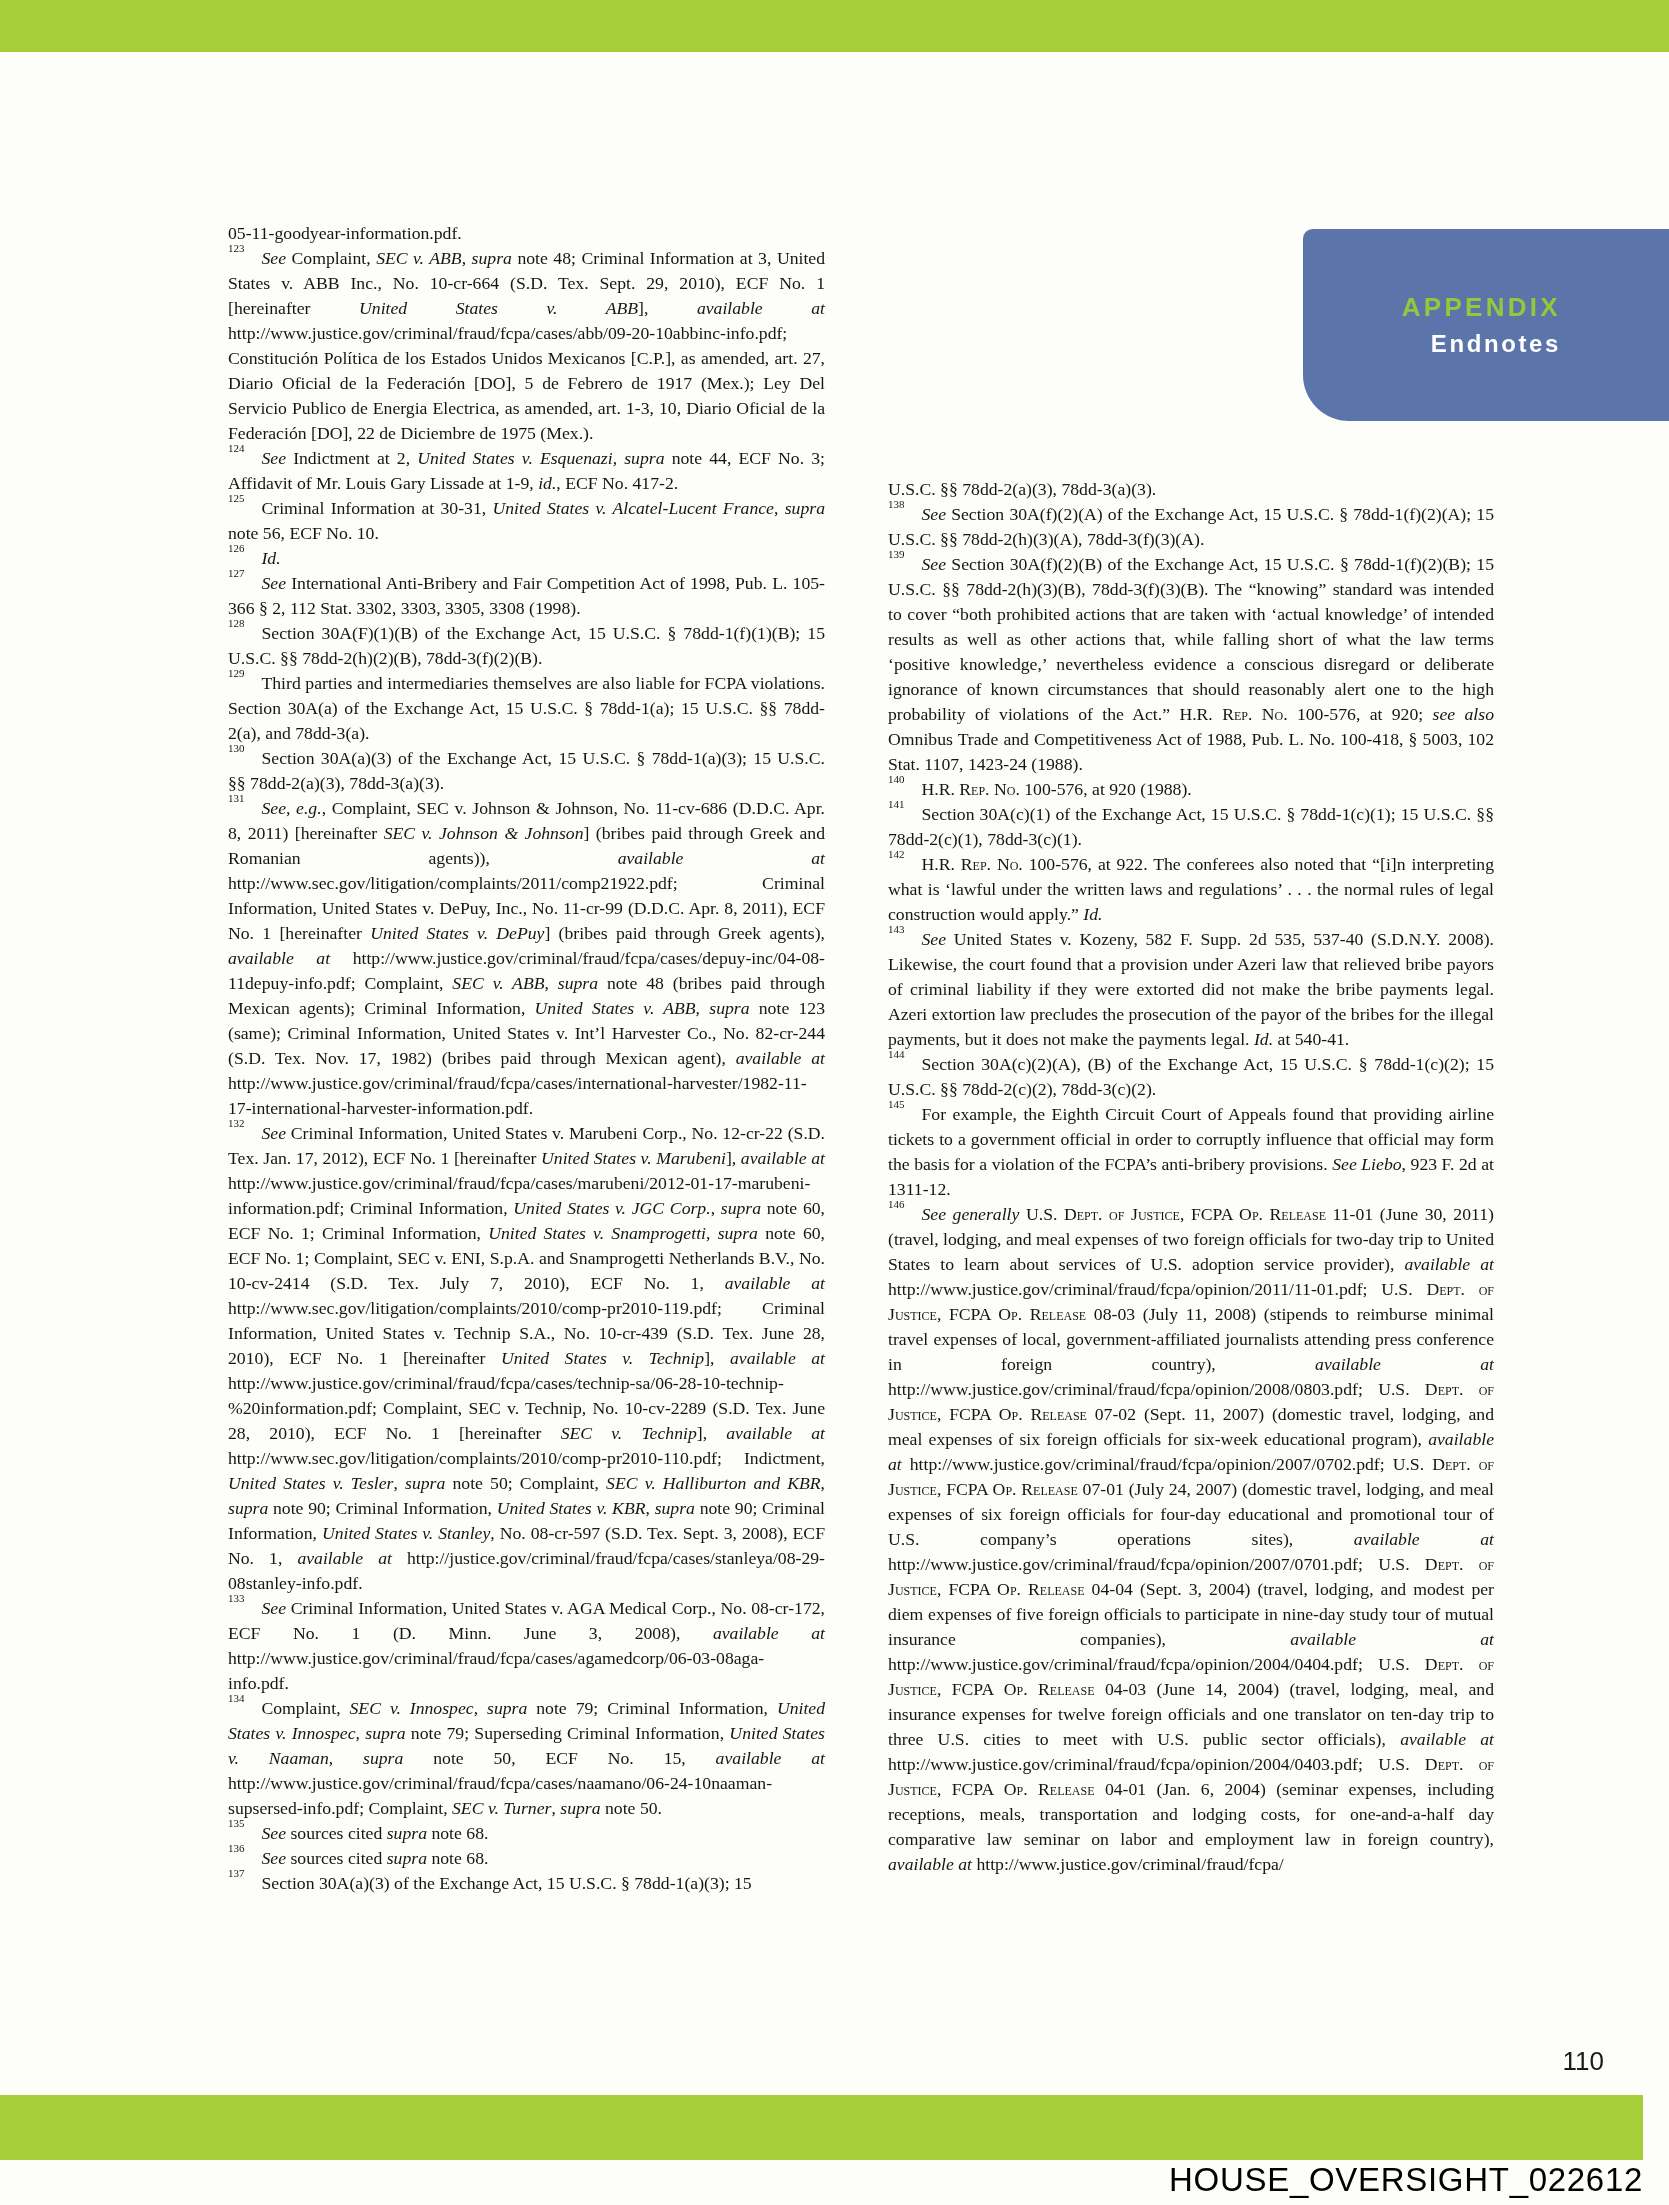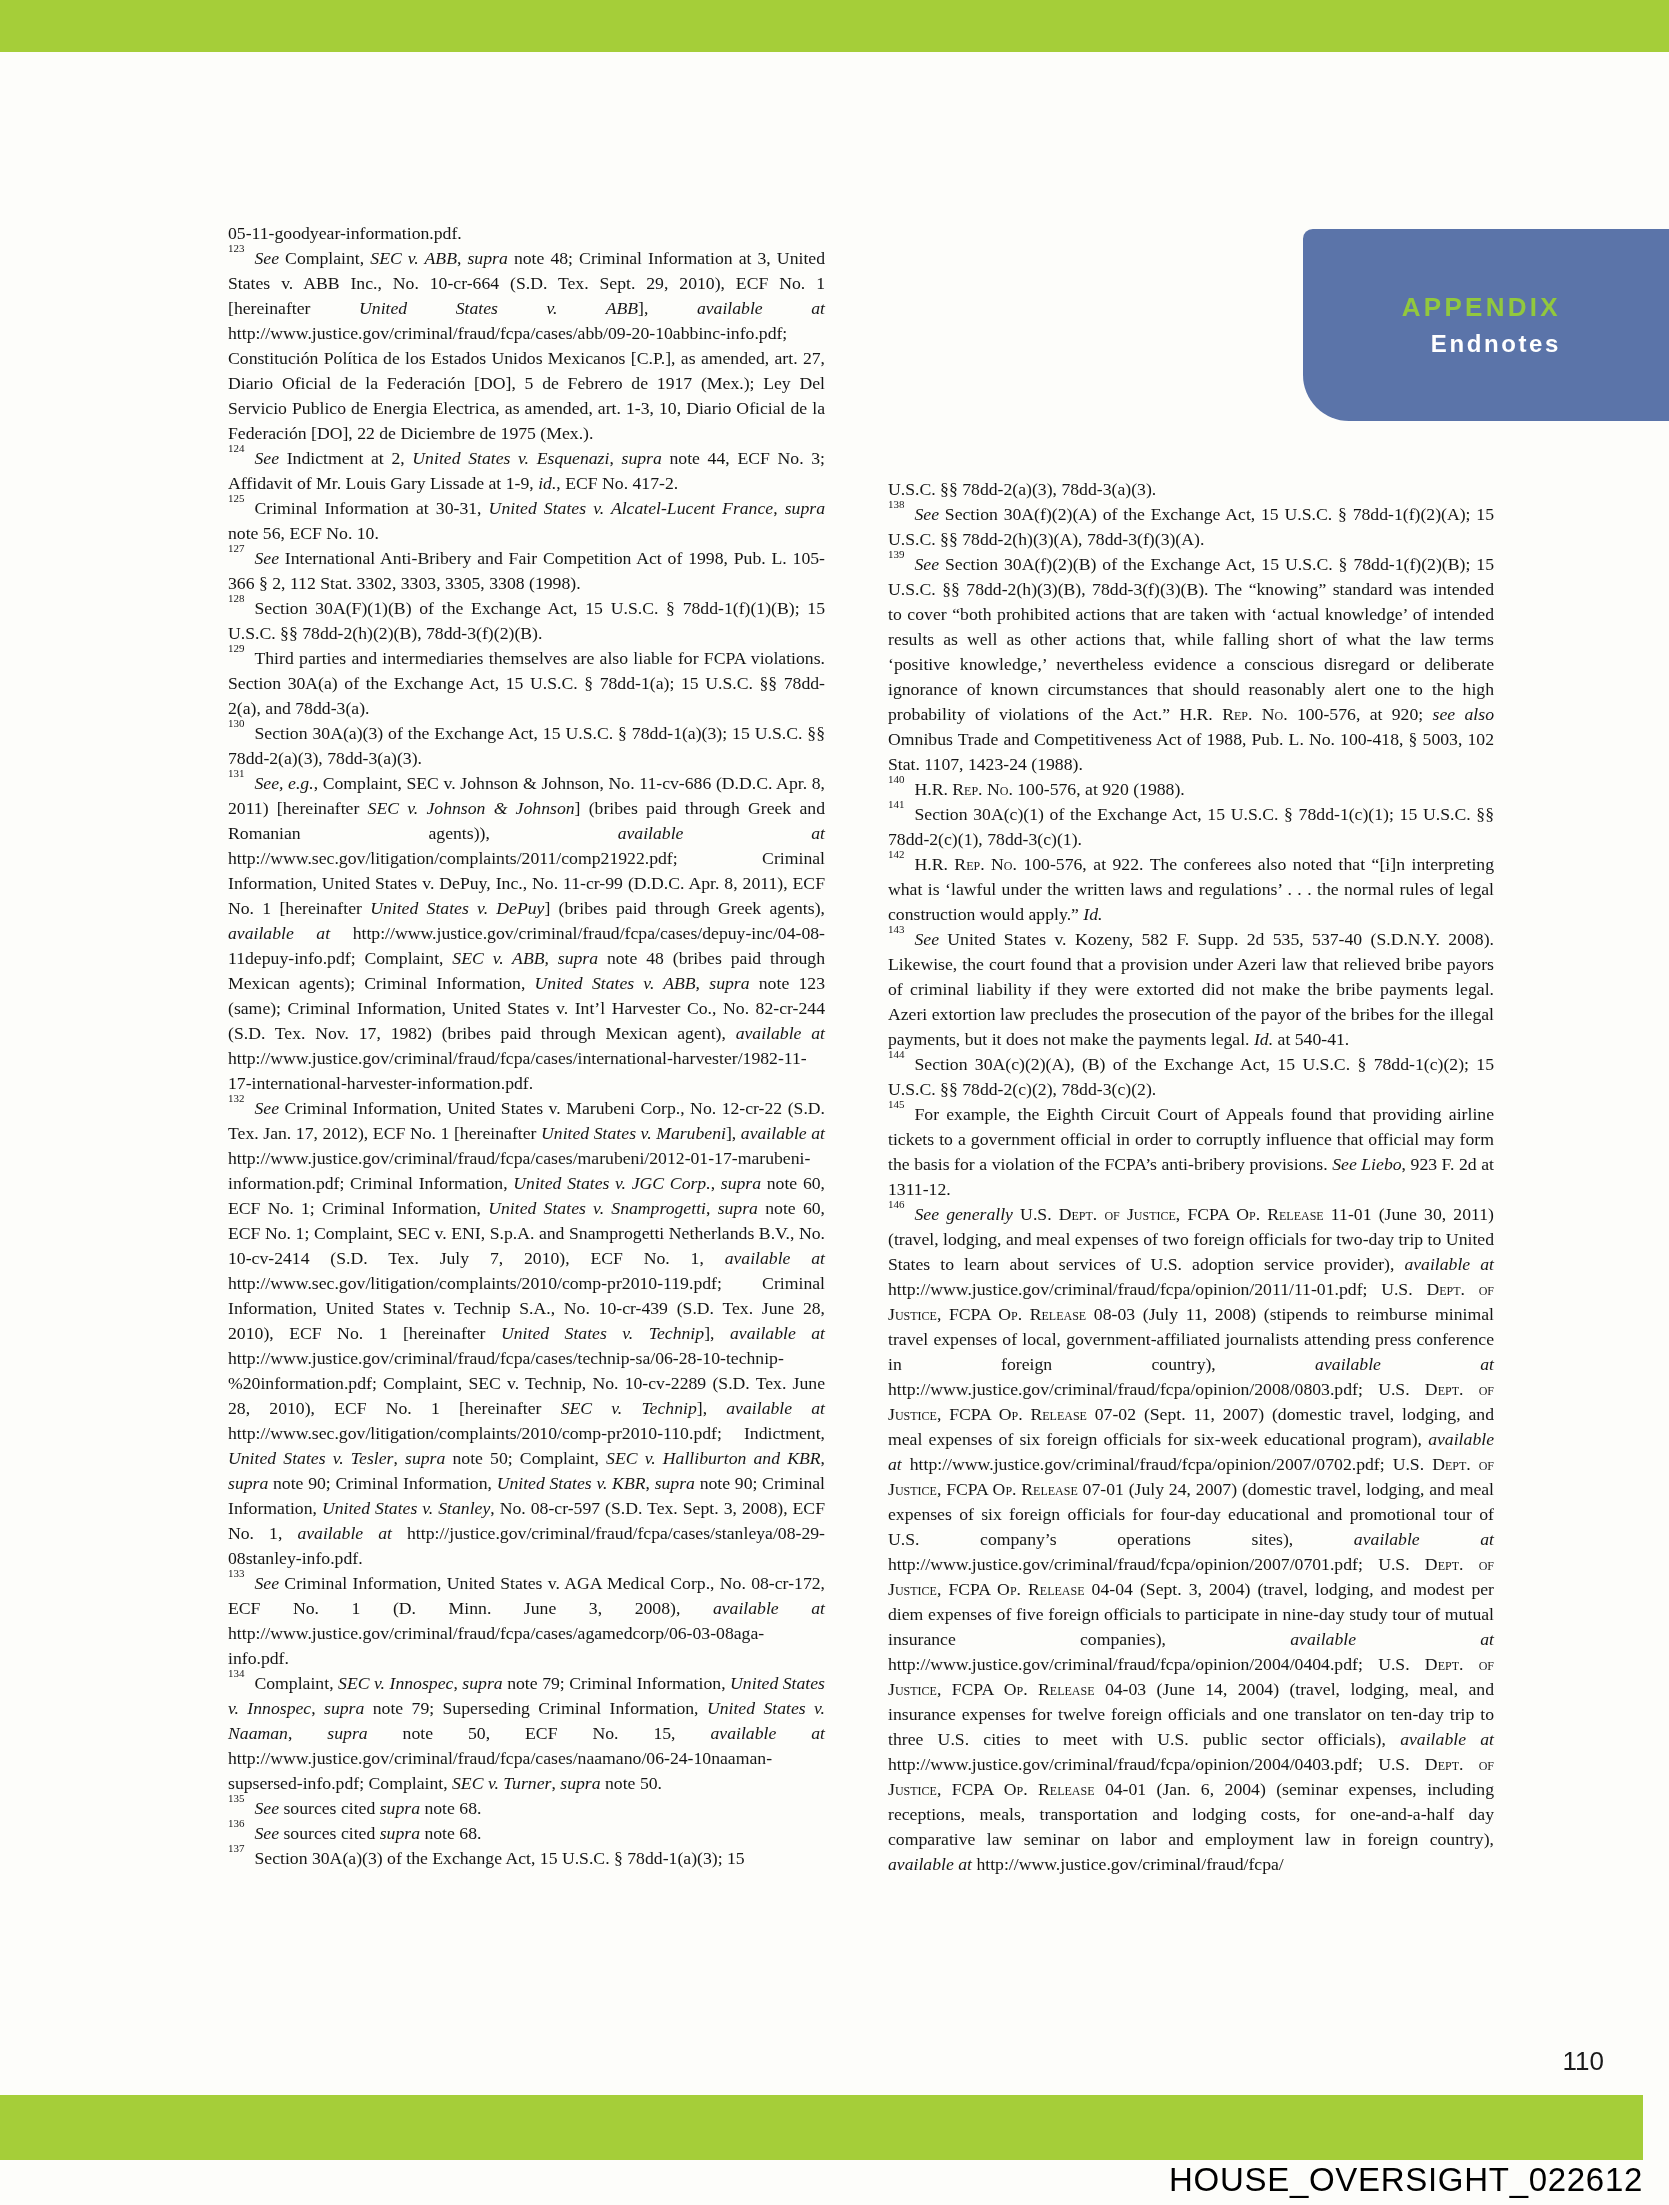--- a/index.html
+++ b/index.html
@@ -27,21 +27,21 @@
   .col{
     position:absolute;text-align:justify;
     font-size:17.7px;line-height:25px;
     overflow-wrap:break-word;word-break:break-word;
   }
   #col-left{left:228px;top:221px;width:597px;}
   #col-right{left:888px;top:477px;width:606px;}
   .footnote{margin:0;padding:0;}
   .fnum{
     font-size:0.62em;line-height:0;position:relative;top:-0.45em;
-    margin-right:10px;
+    margin-right:17px;
   }
   .i{font-style:italic;}
   .sc{font-variant:small-caps;}
   .pagenum{
     position:absolute;right:65px;top:2046px;
     font-family:"Liberation Sans","DejaVu Sans",sans-serif;
     font-size:26px;color:#1a1a1a;
   }
   .watermark{
     position:absolute;right:26px;top:2161px;
@@ -57,20 +57,21 @@
 <div class="appendix-box" style="background: rgb(91, 116, 169);">
   <div class="appendix-title" style="color: rgb(146, 200, 61);">APPENDIX</div>
   <div class="appendix-sub">Endnotes</div>
 </div>
 
 <div id="col-left" class="col">
     <div class="footnote"><span>05-11-goodyear-information.pdf.</span></div>
     <div class="footnote"><sup class="fnum">123</sup><span class="i">See</span><span> Complaint, </span><span class="i">SEC v. ABB</span><span>, </span><span class="i">supra</span><span> note 48; Criminal Information at 3, United States v. ABB Inc., No. 10-cr-664 (S.D. Tex. Sept. 29, 2010), ECF No. 1 [hereinafter </span><span class="i">United States v. ABB</span><span>], </span><span class="i">available at</span><span> http://www.justice.gov/criminal/fraud/fcpa/cases/abb/09-20-10abbinc-info.pdf; Constitución Política de los Estados Unidos Mexicanos [C.P.], as amended, art. 27, Diario Oficial de la Federación [DO], 5 de Febrero de 1917 (Mex.); Ley Del Servicio Publico de Energia Electrica, as amended, art. 1-3, 10, Diario Oficial de la Federación [DO], 22 de Diciembre de 1975 (Mex.).</span></div>
     <div class="footnote"><sup class="fnum">124</sup><span class="i">See</span><span> Indictment at 2, </span><span class="i">United States v. Esquenazi</span><span>, </span><span class="i">supra</span><span> note 44, ECF No. 3; Affidavit of Mr. Louis Gary Lissade at 1-9, </span><span class="i">id.</span><span>, ECF No. 417-2.</span></div>
     <div class="footnote"><sup class="fnum">125</sup><span>Criminal Information at 30-31, </span><span class="i">United States v. Alcatel-Lucent France</span><span>, </span><span class="i">supra</span><span> note 56, ECF No. 10.</span></div>
+    <div class="footnote"><sup class="fnum">126</sup><span class="i">Id.</span></div>
     <div class="footnote"><sup class="fnum">127</sup><span class="i">See</span><span> International Anti-Bribery and Fair Competition Act of 1998, Pub. L. 105-366 § 2, 112 Stat. 3302, 3303, 3305, 3308 (1998).</span></div>
     <div class="footnote"><sup class="fnum">128</sup><span>Section 30A(F)(1)(B) of the Exchange Act, 15 U.S.C. § 78dd-1(f)(1)(B); 15 U.S.C. §§ 78dd-2(h)(2)(B), 78dd-3(f)(2)(B).</span></div>
     <div class="footnote"><sup class="fnum">129</sup><span>Third parties and intermediaries themselves are also liable for FCPA violations. Section 30A(a) of the Exchange Act, 15 U.S.C. § 78dd-1(a); 15 U.S.C. §§ 78dd-2(a), and 78dd-3(a).</span></div>
     <div class="footnote"><sup class="fnum">130</sup><span>Section 30A(a)(3) of the Exchange Act, 15 U.S.C. § 78dd-1(a)(3); 15 U.S.C. §§ 78dd-2(a)(3), 78dd-3(a)(3).</span></div>
     <div class="footnote"><sup class="fnum">131</sup><span class="i">See, e.g.</span><span>, Complaint, SEC v. Johnson &amp; Johnson, No. 11-cv-686 (D.D.C. Apr. 8, 2011) [hereinafter </span><span class="i">SEC v. Johnson &amp; Johnson</span><span>] (bribes paid through Greek and Romanian agents)), </span><span class="i">available at</span><span> http://www.sec.gov/litigation/complaints/2011/comp21922.pdf; Criminal Information, United States v. DePuy, Inc., No. 11-cr-99 (D.D.C. Apr. 8, 2011), ECF No. 1 [hereinafter </span><span class="i">United States v. DePuy</span><span>] (bribes paid through Greek agents), </span><span class="i">available at</span><span> http://www.justice.gov/criminal/fraud/fcpa/cases/depuy-inc/04-08-11depuy-info.pdf; Complaint, </span><span class="i">SEC v. ABB, supra</span><span> note 48 (bribes paid through Mexican agents); Criminal Information, </span><span class="i">United States v. ABB, supra</span><span> note 123 (same); Criminal Information, United States v. Int’l Harvester Co., No. 82-cr-244 (S.D. Tex. Nov. 17, 1982) (bribes paid through Mexican agent), </span><span class="i">available at</span><span> http://www.justice.gov/criminal/fraud/fcpa/cases/international-harvester/1982-11-17-international-harvester-information.pdf.</span></div>
     <div class="footnote"><sup class="fnum">132</sup><span class="i">See</span><span> Criminal Information, United States v. Marubeni Corp., No. 12-cr-22 (S.D. Tex. Jan. 17, 2012), ECF No. 1 [hereinafter </span><span class="i">United States v. Marubeni</span><span>], </span><span class="i">available at</span><span> http://www.justice.gov/criminal/fraud/fcpa/cases/marubeni/2012-01-17-marubeni-information.pdf; Criminal Information, </span><span class="i">United States v. JGC Corp.</span><span>, </span><span class="i">supra</span><span> note 60, ECF No. 1; Criminal Information, </span><span class="i">United States v. Snamprogetti</span><span>, </span><span class="i">supra</span><span> note 60, ECF No. 1; Complaint, SEC v. ENI, S.p.A. and Snamprogetti Netherlands B.V., No. 10-cv-2414 (S.D. Tex. July 7, 2010), ECF No. 1, </span><span class="i">available at</span><span> http://www.sec.gov/litigation/complaints/2010/comp-pr2010-119.pdf; Criminal Information, United States v. Technip S.A., No. 10-cr-439 (S.D. Tex. June 28, 2010), ECF No. 1 [hereinafter </span><span class="i">United States v. Technip</span><span>], </span><span class="i">available at</span><span> http://www.justice.gov/criminal/fraud/fcpa/cases/technip-sa/06-28-10-technip-%20information.pdf; Complaint, SEC v. Technip, No. 10-cv-2289 (S.D. Tex. June 28, 2010), ECF No. 1 [hereinafter </span><span class="i">SEC v. Technip</span><span>], </span><span class="i">available at</span><span> http://www.sec.gov/litigation/complaints/2010/comp-pr2010-110.pdf; Indictment, </span><span class="i">United States v. Tesler</span><span>, </span><span class="i">supra</span><span> note 50; Complaint, </span><span class="i">SEC v. Halliburton and KBR</span><span>, </span><span class="i">supra</span><span> note 90; Criminal Information, </span><span class="i">United States v. KBR</span><span>, </span><span class="i">supra</span><span> note 90; Criminal Information, </span><span class="i">United States v. Stanley</span><span>, No. 08-cr-597 (S.D. Tex. Sept. 3, 2008), ECF No. 1, </span><span class="i">available at</span><span> http://justice.gov/criminal/fraud/fcpa/cases/stanleya/08-29-08stanley-info.pdf.</span></div>
     <div class="footnote"><sup class="fnum">133</sup><span class="i">See</span><span> Criminal Information, United States v. AGA Medical Corp., No. 08-cr-172, ECF No. 1 (D. Minn. June 3, 2008), </span><span class="i">available at</span><span> http://www.justice.gov/criminal/fraud/fcpa/cases/agamedcorp/06-03-08aga-info.pdf.</span></div>
     <div class="footnote"><sup class="fnum">134</sup><span>Complaint, </span><span class="i">SEC v. Innospec</span><span>, </span><span class="i">supra</span><span> note 79; Criminal Information, </span><span class="i">United States v. Innospec</span><span>, </span><span class="i">supra</span><span> note 79; Superseding Criminal Information, </span><span class="i">United States v. Naaman</span><span>, </span><span class="i">supra</span><span> note 50, ECF No. 15, </span><span class="i">available at</span><span> http://www.justice.gov/criminal/fraud/fcpa/cases/naamano/06-24-10naaman-supsersed-info.pdf; Complaint, </span><span class="i">SEC v. Turner</span><span>, </span><span class="i">supra</span><span> note 50.</span></div>
     <div class="footnote"><sup class="fnum">135</sup><span class="i">See</span><span> sources cited </span><span class="i">supra</span><span> note 68.</span></div>
     <div class="footnote"><sup class="fnum">136</sup><span class="i">See</span><span> sources cited </span><span class="i">supra</span><span> note 68.</span></div>

